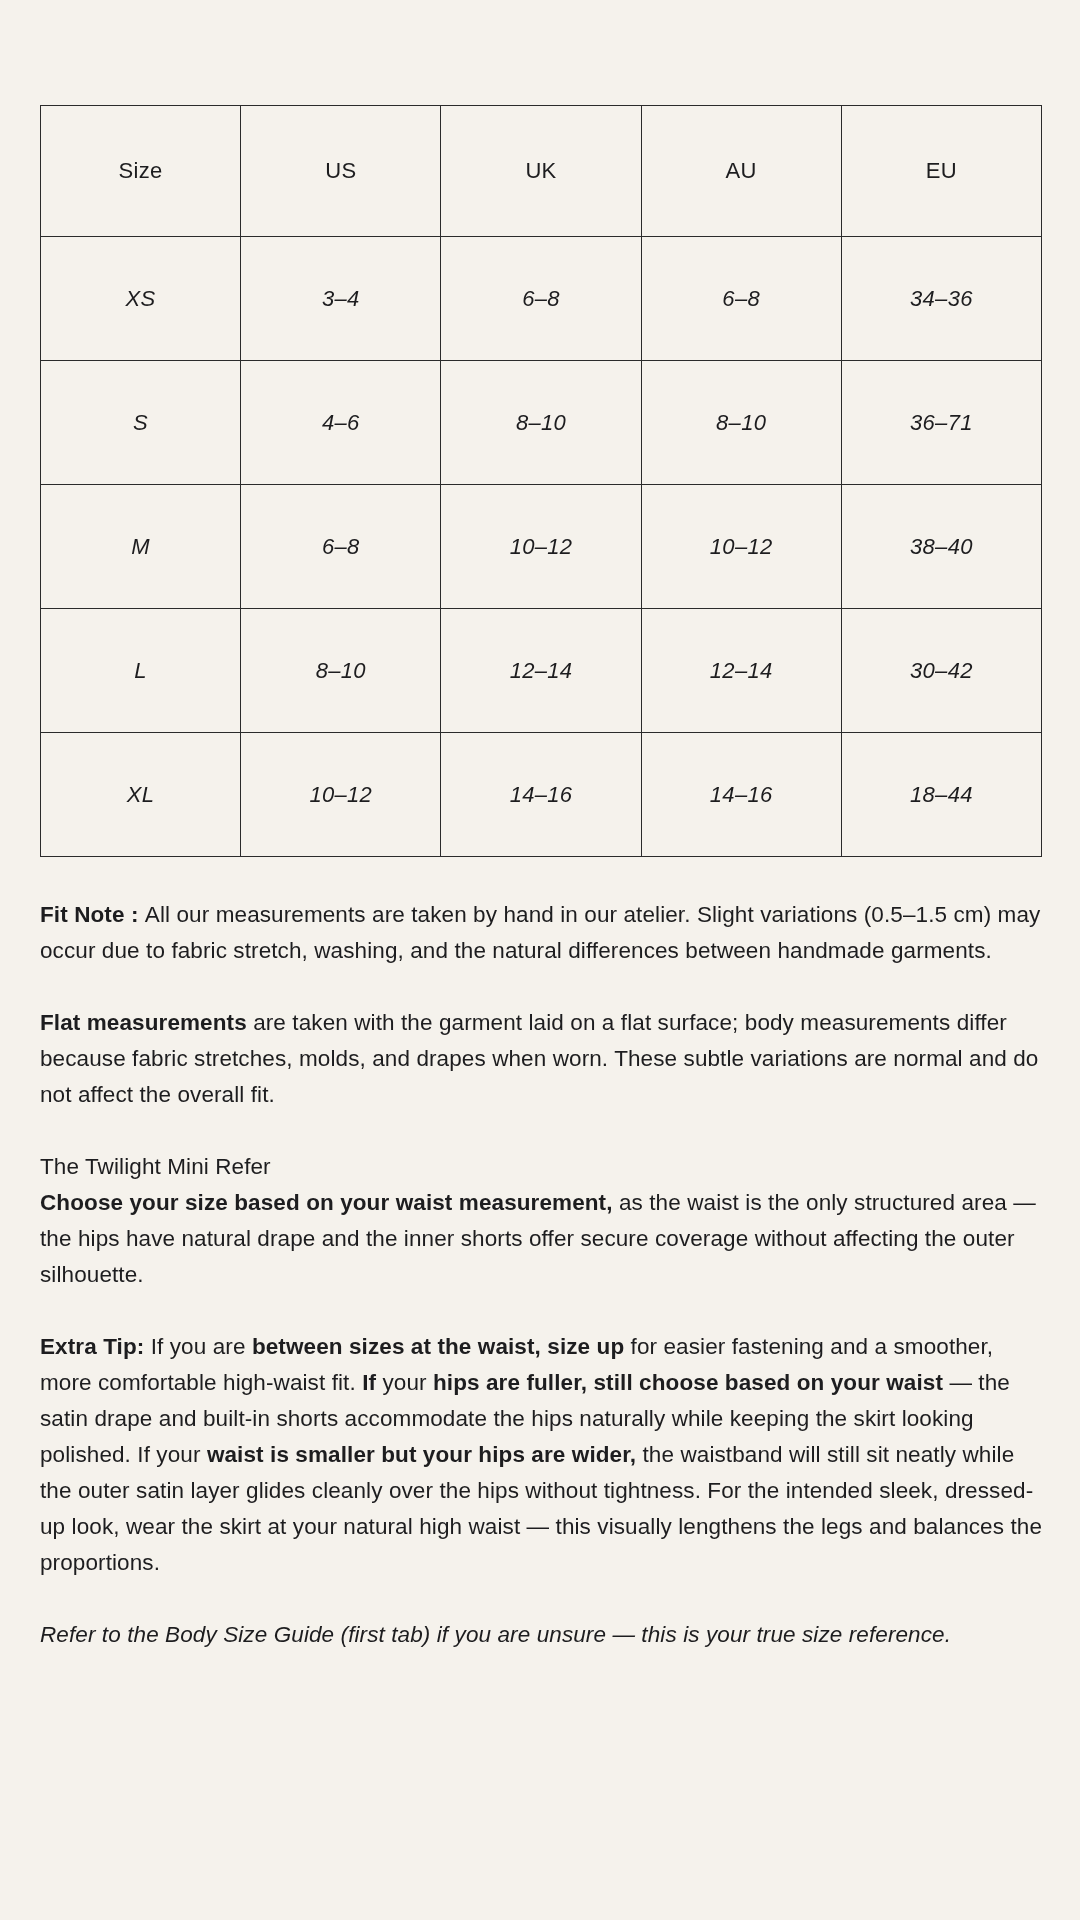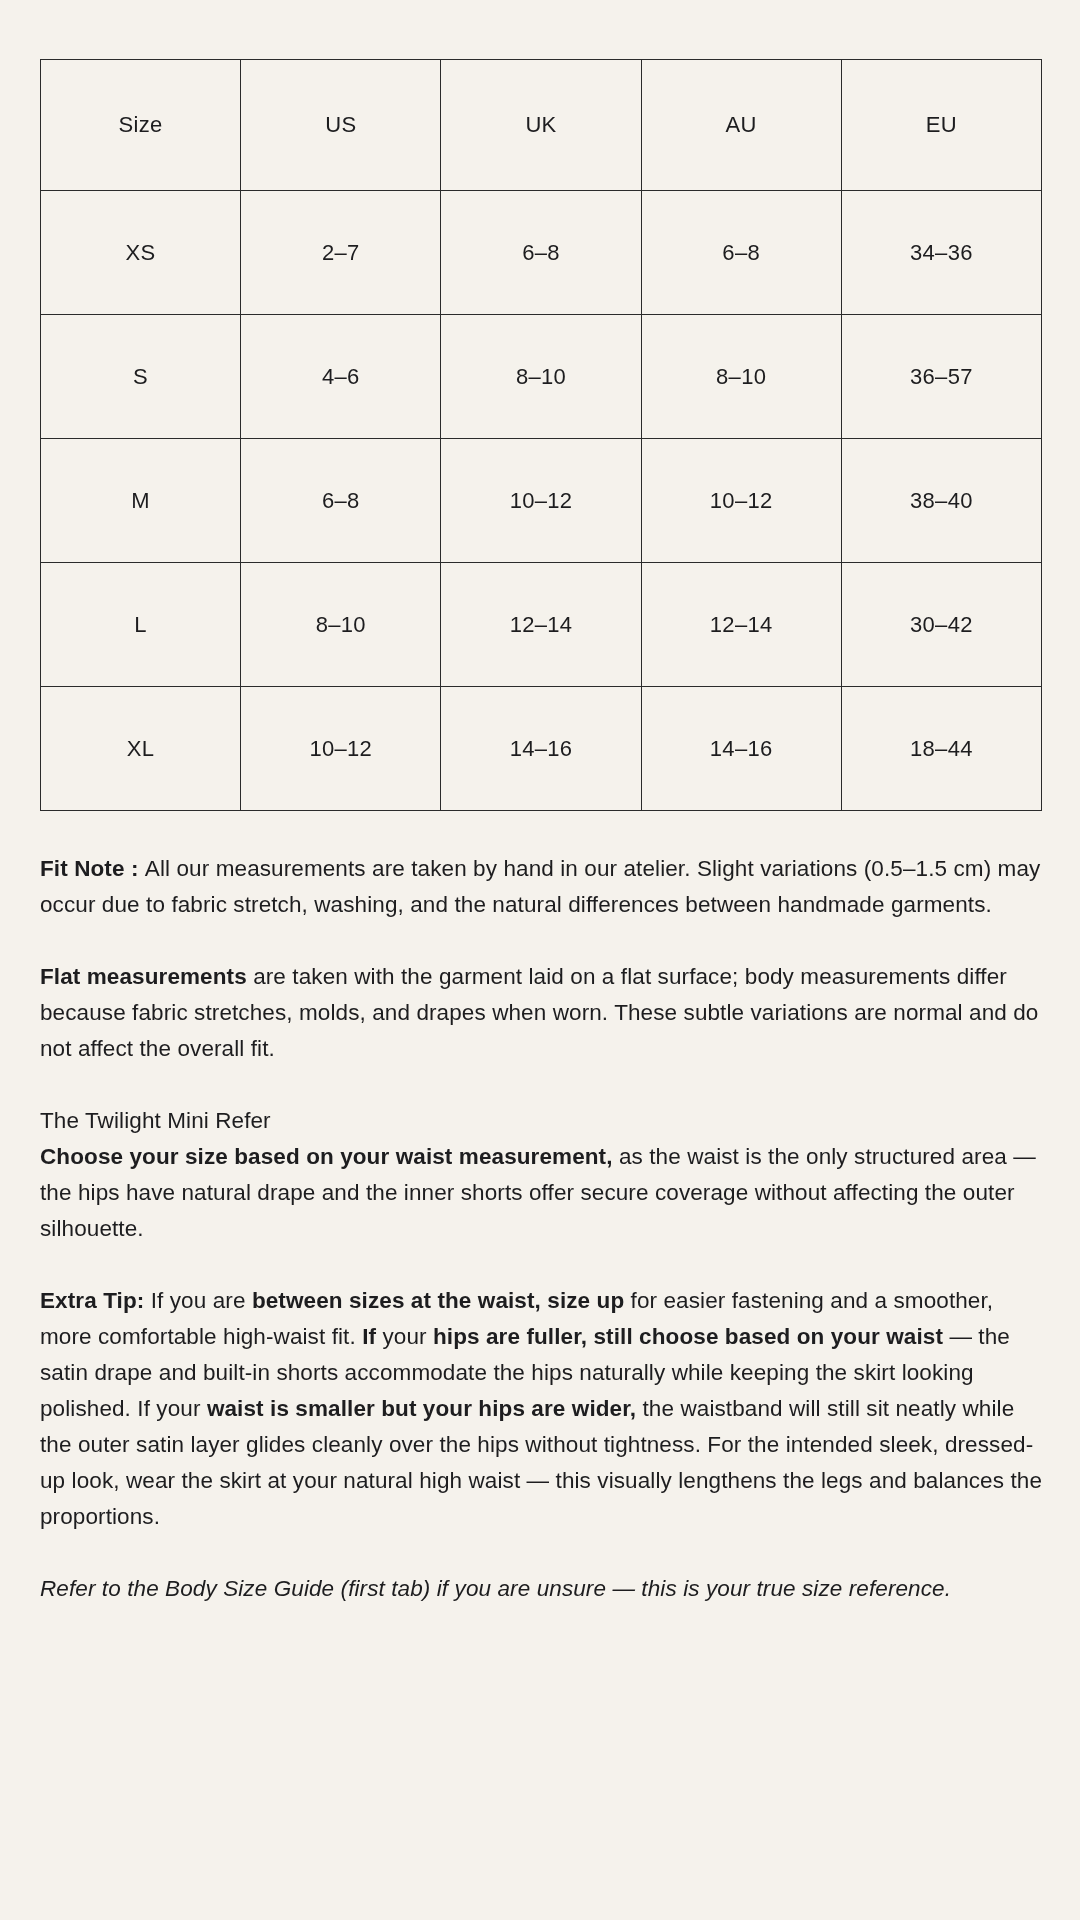--- a/index.html
+++ b/index.html
@@ -11,42 +11,42 @@
     height: 1920px;
     background: #f5f2ec;
     color: #1d1d1f;
     font-family: "Liberation Sans", "DejaVu Sans", sans-serif;
     -webkit-font-smoothing: antialiased;
   }
   .page {
     box-sizing: border-box;
     width: 1080px;
     height: 1920px;
-    padding: 59px 38px 0 40px;
+    padding: 105px 38px 0 40px;
     overflow: hidden;
   }
   table.size-chart {
     border-collapse: collapse;
     width: 1002px;
     table-layout: fixed;
     background: #f5f2ec;
   }
   table.size-chart th,
   table.size-chart td {
     border: 1.6px solid #2b2b2b;
     text-align: center;
     vertical-align: middle;
     font-weight: 400;
     font-size: 22px;
     letter-spacing: 0.3px;
     padding: 0;
     width: 20%;
   }
   table.size-chart thead tr { height: 131px; }
-  table.size-chart tbody tr { height: 124px; }
+  table.size-chart tbody tr { height: 124px; font-style: italic; }
 
   .notes {
     margin-top: 40px;
     width: 1004px;
     font-size: 22.5px;
     line-height: 36px;
     letter-spacing: 0.1px;
   }
   .note-paragraph { margin: 0 0 36px 0; }
   .note-paragraph:last-child { margin-bottom: 12px; }
@@ -63,31 +63,31 @@
           <th>Size</th>
           <th>US</th>
           <th>UK</th>
           <th>AU</th>
           <th>EU</th>
         </tr>
     </thead>
     <tbody id="chart-body">
         <tr>
           <td>XS</td>
-          <td>2–7</td>
+          <td>3–4</td>
           <td>6–8</td>
           <td>6–8</td>
           <td>34–36</td>
         </tr>
         <tr>
           <td>S</td>
           <td>4–6</td>
           <td>8–10</td>
           <td>8–10</td>
-          <td>36–57</td>
+          <td>36–71</td>
         </tr>
         <tr>
           <td>M</td>
           <td>6–8</td>
           <td>10–12</td>
           <td>10–12</td>
           <td>38–40</td>
         </tr>
         <tr>
           <td>L</td>

